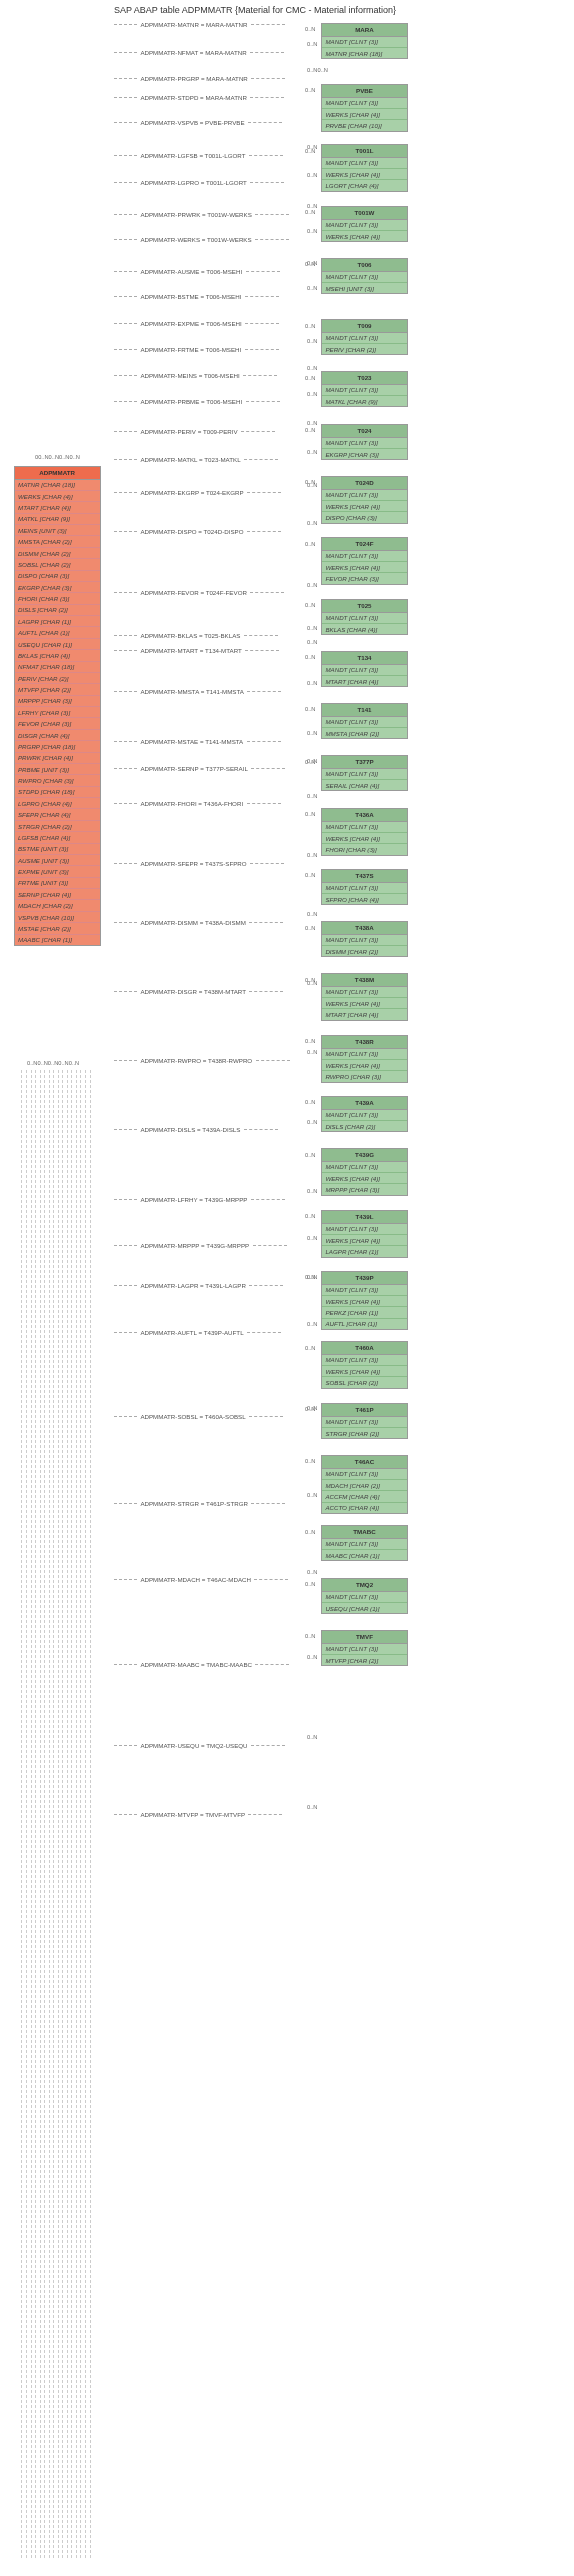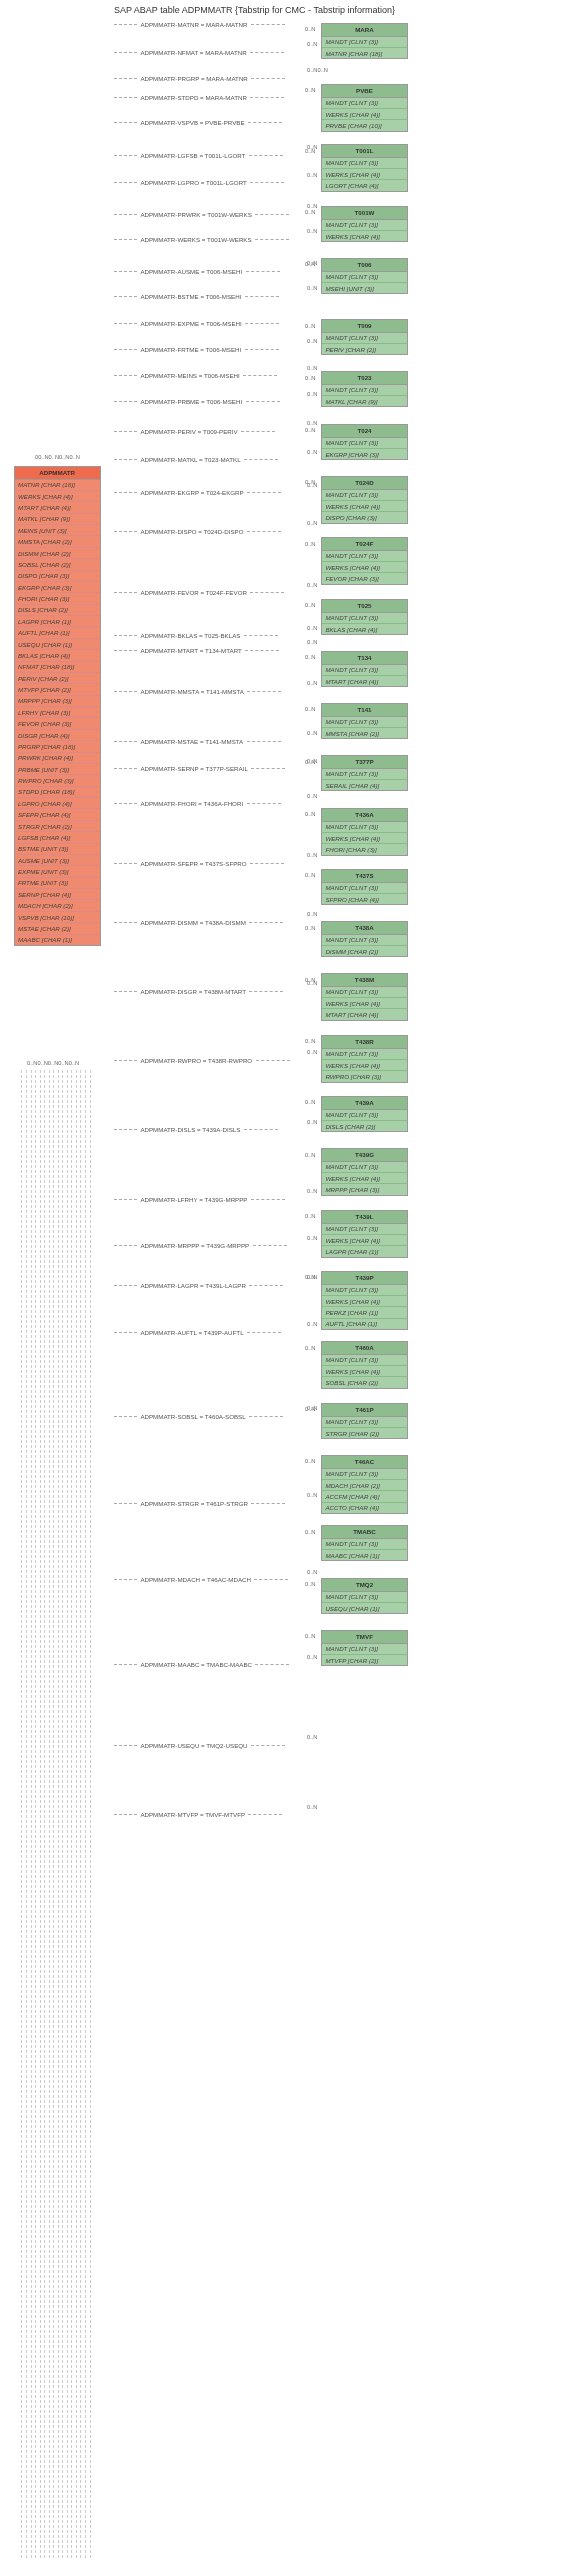--- a/index.html
+++ b/index.html
@@ -18,21 +18,21 @@
 .edge .dash{flex:0 0 auto;border-top:0.6px dashed #aaa;height:0}
 .edge .lbl{flex:0 0 auto;padding:0 3.4px;color:#555;white-space:nowrap;font-size:6.2px}
 .card{position:absolute;font-size:5.7px;color:#666}
 .linecol{position:absolute;left:18px;top:1070px;width:80px;height:1488px;pointer-events:none}
 .linecol .v{position:absolute;top:0;bottom:0;border-left:0.6px dashed #ccc}
 </style>
 </head>
 <body>
 
 <div class="canvas">
-  <div class="title">SAP ABAP table ADPMMATR {Tabstrip for CMC - Tabstrip information}</div>
+  <div class="title">SAP ABAP table ADPMMATR {Material for CMC - Material information}</div>
 
   <div class="srcbox">
     <div class="hdr">ADPMMATR</div>
     <div id="src-fields">
         <div class="fld"><i>MATNR [CHAR (18)]</i></div>
         <div class="fld"><i>WERKS [CHAR (4)]</i></div>
         <div class="fld"><i>MTART [CHAR (4)]</i></div>
         <div class="fld"><i>MATKL [CHAR (9)]</i></div>
         <div class="fld"><i>MEINS [UNIT (3)]</i></div>
         <div class="fld"><i>MMSTA [CHAR (2)]</i></div>

